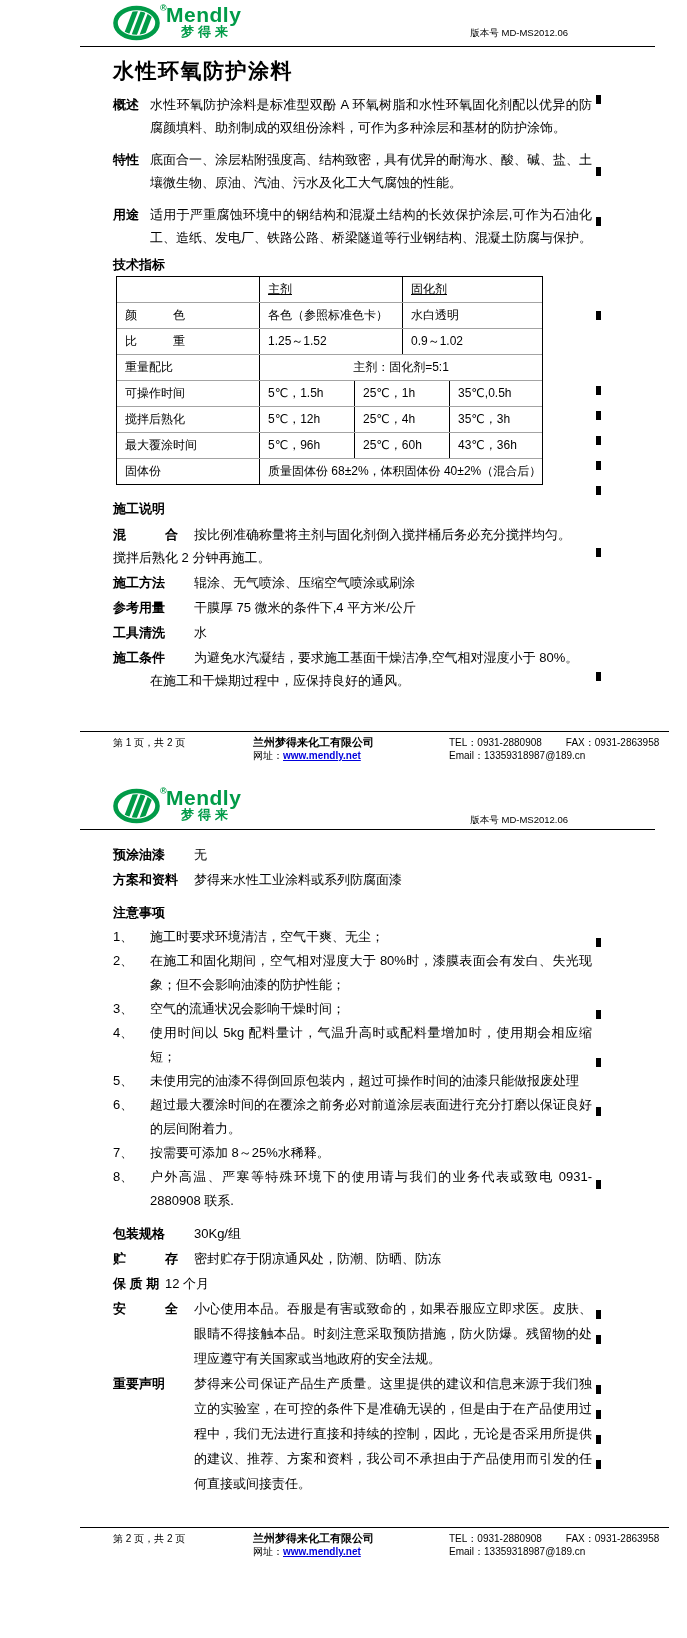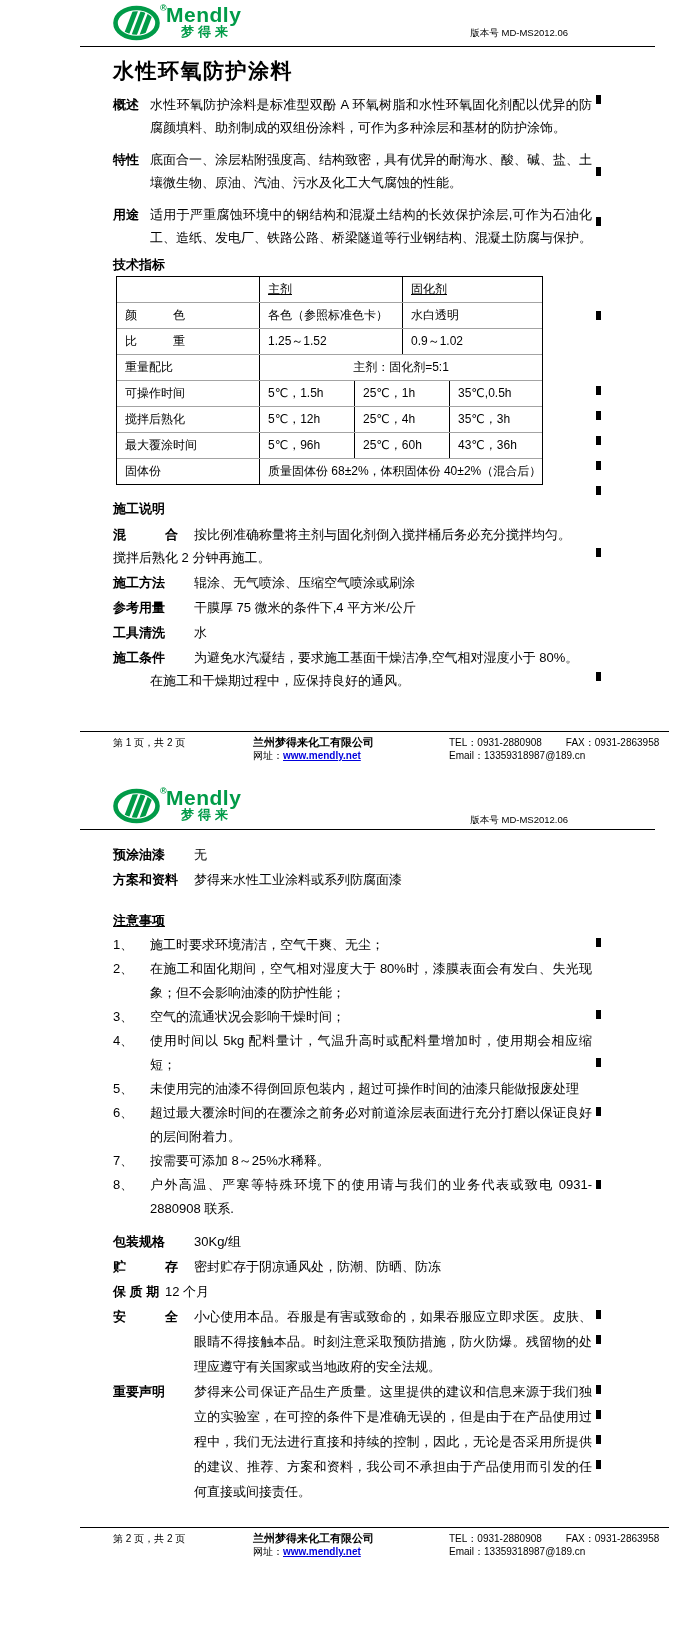--- a/index.html
+++ b/index.html
@@ -40,21 +40,21 @@
   .srow{display:flex;margin-top:2px;line-height:23px;font-size:13px;}
   .lbl3{font-weight:bold;flex:0 0 52px;}
   .lbl4{font-weight:bold;flex:0 0 81px;}
   .srow .txt{flex:1;text-align:justify;}
   .cont-flush{line-height:23px;font-size:13px;}
   .cont-indent{margin-left:37px;line-height:23px;font-size:13px;font-family:Liberation Serif, serif;}
   
   .p2 .hdr{margin-top:15px;}
   .p2 .srow{margin-top:0;line-height:25px;}
   .p2 .first-row{margin-top:12px;}
-  .p2 .heading{margin-top:16px;line-height:25px;text-decoration:underline;}
+  .p2 .heading{margin-top:8px;line-height:25px;}
   .note{display:flex;line-height:24px;font-size:13px;}
   .note .num{flex:0 0 37px;}
   .note .ntext{flex:1;text-align:justify;}
   .notes{margin-bottom:8px;}
   
   .pfooter{position:absolute;left:80px;right:18px;}
   .frule{border:none;border-top:1px solid #000;margin:0;height:0;}
   .frow{display:flex;padding-left:33px;margin-top:4px;}
   .f-page{width:140px;font-size:10px;line-height:13px;}
   .f-center{width:172px;}

